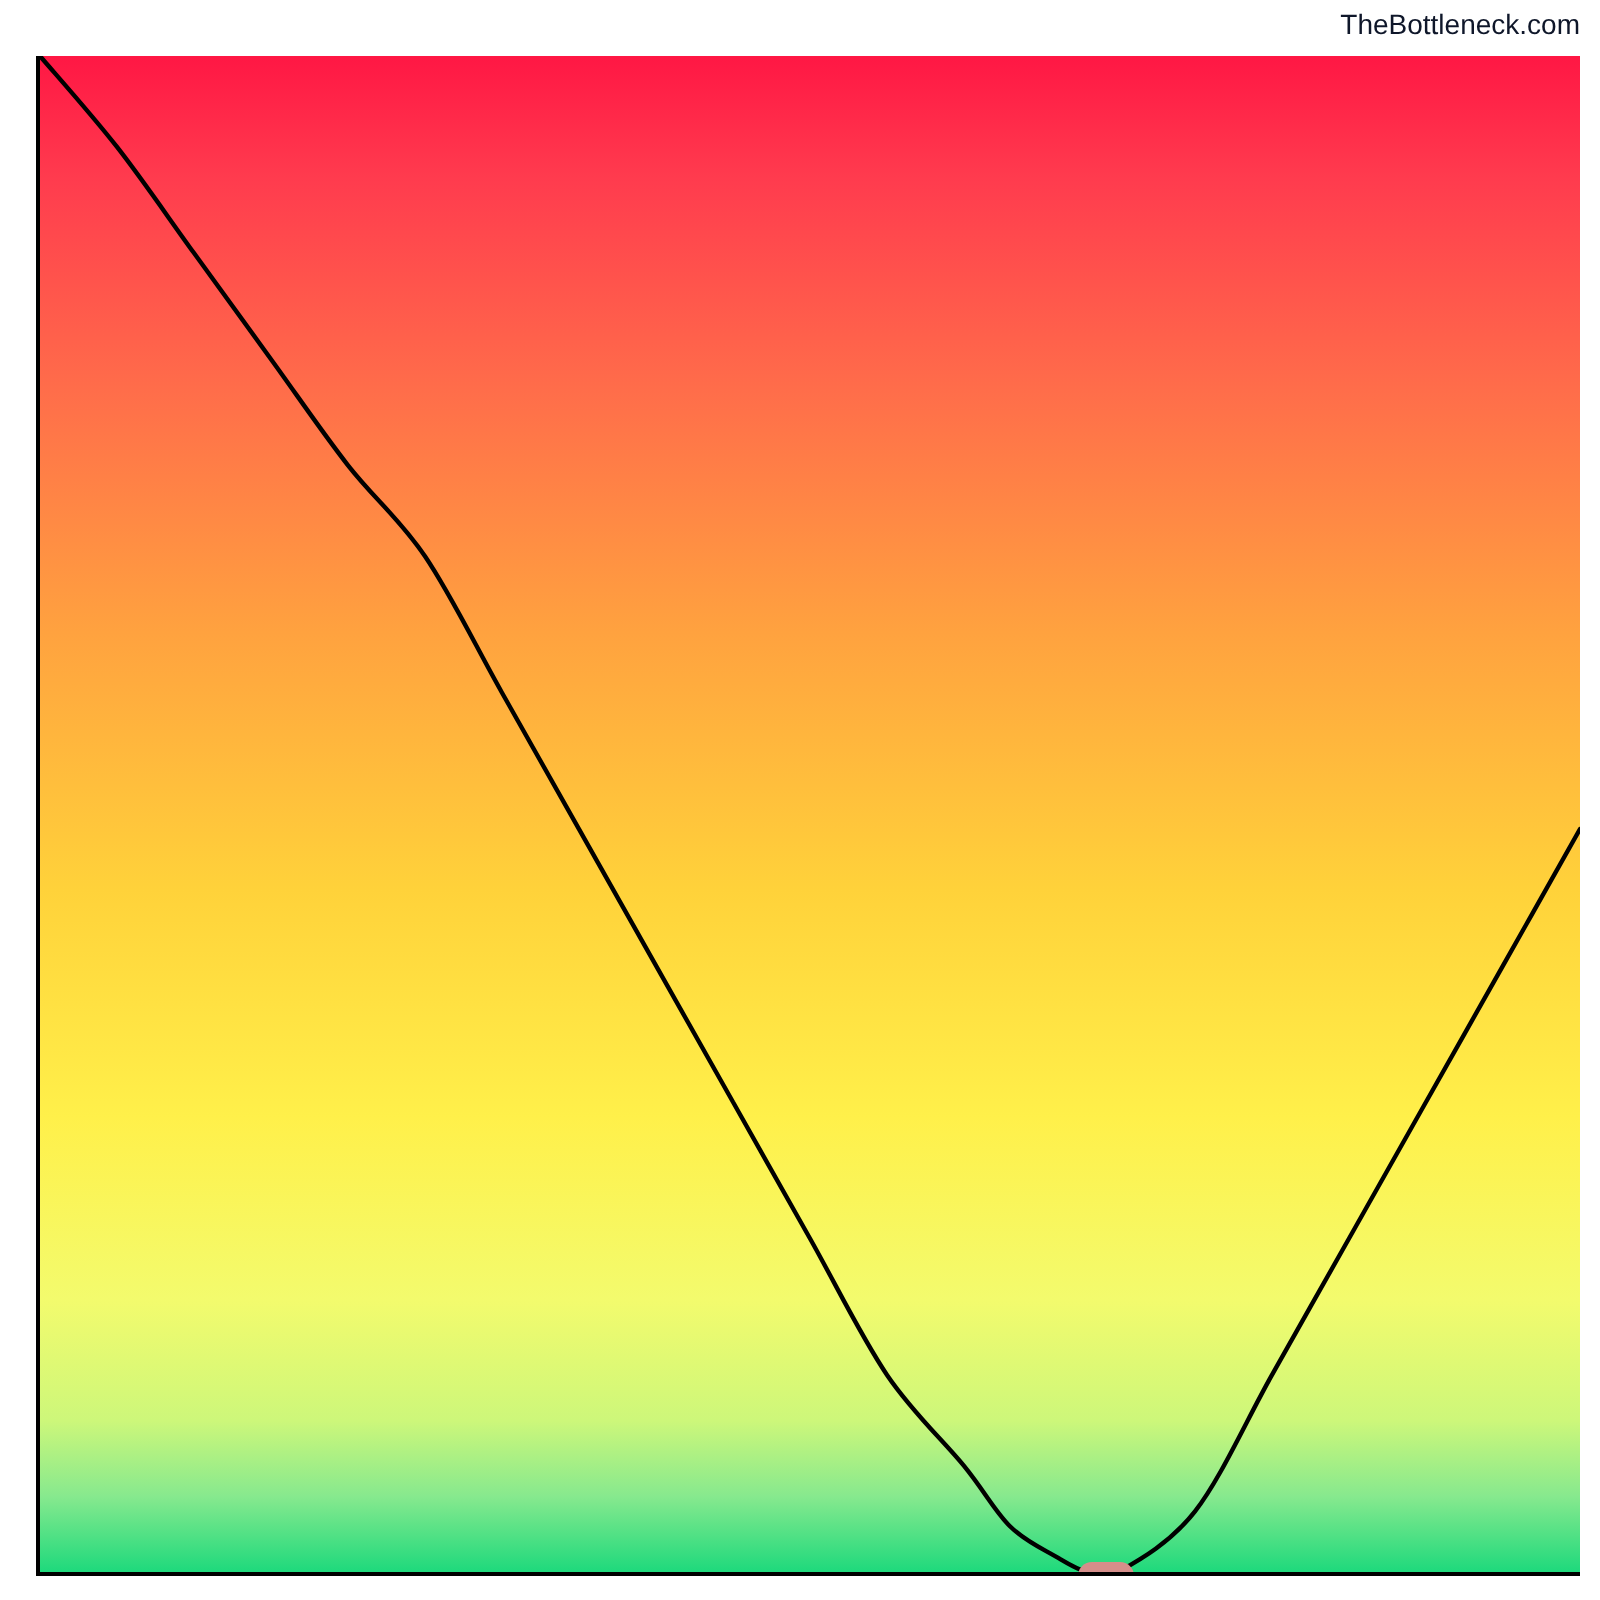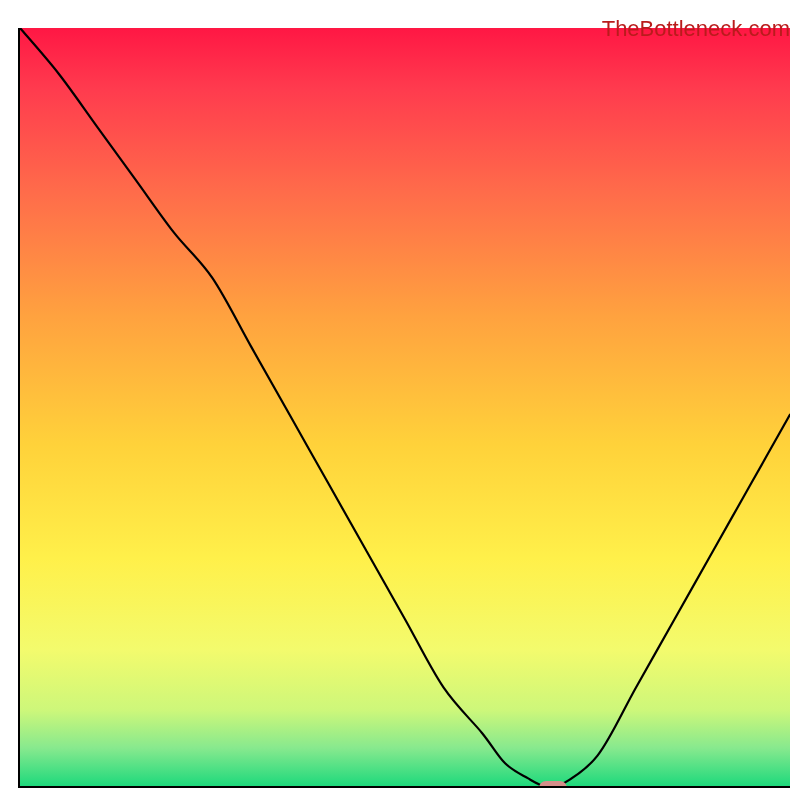--- a/index.html
+++ b/index.html
@@ -7,25 +7,24 @@
   .chart-container {
     position: relative;
     width: 800px;
     height: 800px;
   }
   .watermark {
     position: absolute;
     top: 4px;
     right: 10px;
     font-family: Arial, sans-serif;
-    font-size: 22px;
-    color: #b91c1c;
+    font-size: 14px;
+    color: #0f172a;
     font-weight: 500;
     z-index: 10;
-    margin-top: 12px;
   }
   .plot-area {
     position: absolute;
     left: 18px;
     top: 28px;
     width: 772px;
     height: 760px;
     border-left: 2.5px solid #000;
     border-bottom: 2.5px solid #000;
     overflow: hidden;

